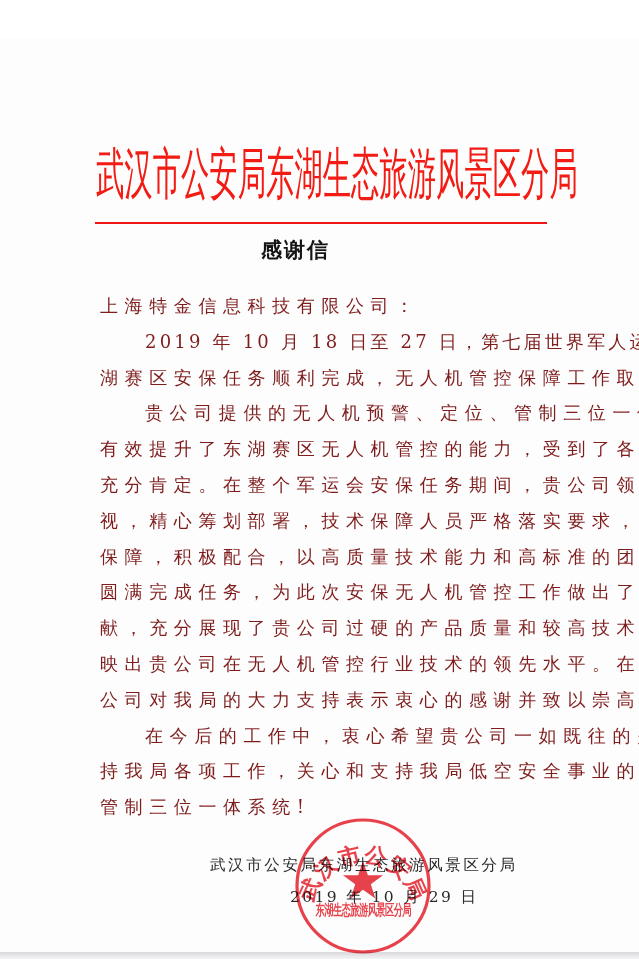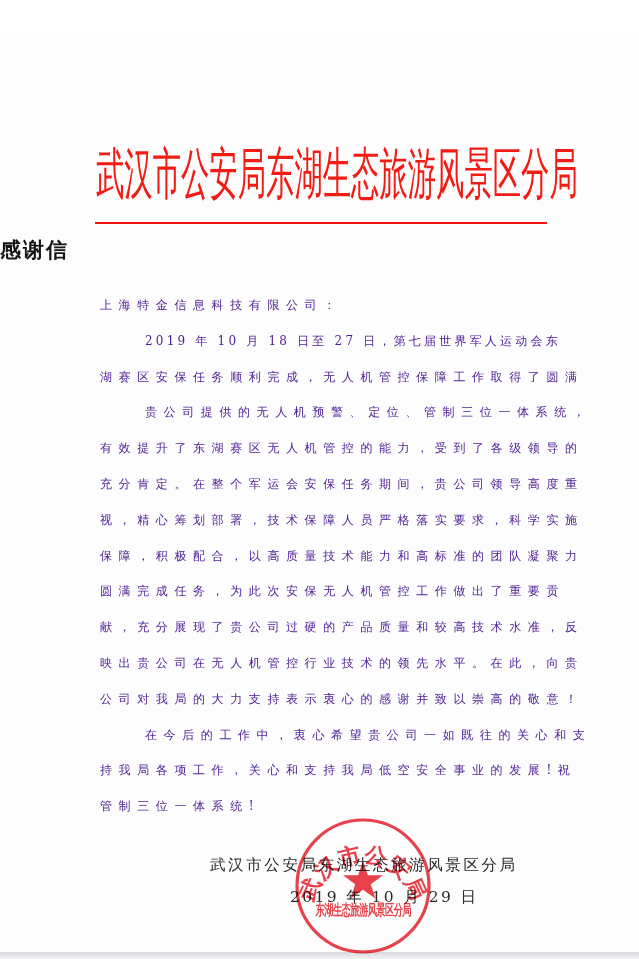--- a/index.html
+++ b/index.html
@@ -51,36 +51,37 @@
       top: 184px;
       width: 452px;
       height: 2px;
       background: #f01414;
     }
     .doc-title {
       position: absolute;
       left: 0;
       width: 519px;
       top: 198px;
-      text-align: left;
+      text-align: center;
       font-family: "DejaVu Sans", "Liberation Sans", sans-serif;
       font-weight: bold;
       font-size: 21px;
       line-height: 28px;
       color: #141414;
       letter-spacing: 2px;
+      padding-left: 36px;
     }
     .body-text {
       position: absolute;
       left: 100px;
       top: 250px;
       width: 445px;
-      color: #4c1d95;
+      color: #7f1d1d;
       font-family: "DejaVu Serif", "Liberation Serif", serif;
-      font-size: 12px;
+      font-size: 18px;
       line-height: 35.8px;
     }
     .line {
       display: block;
       white-space: nowrap;
       height: 35.8px;
       letter-spacing: 6.6px;
     }
     .line.indent { padding-left: 45px; }
     .line.num-line { letter-spacing: 3.2px; }

